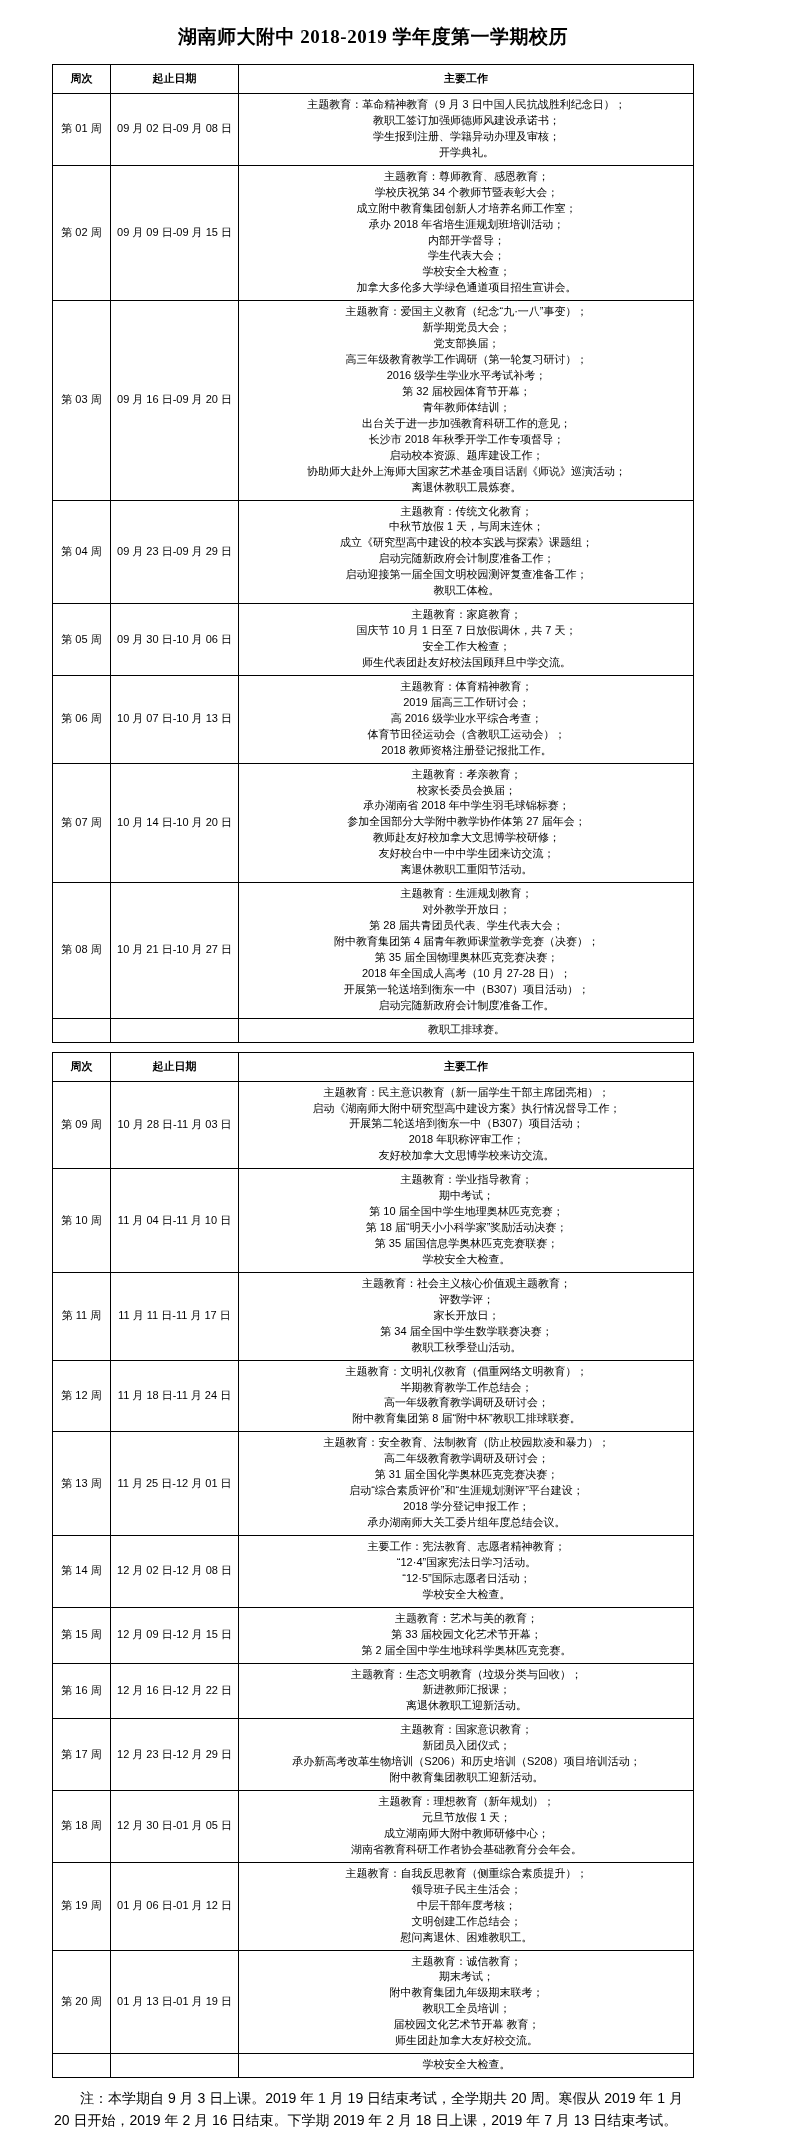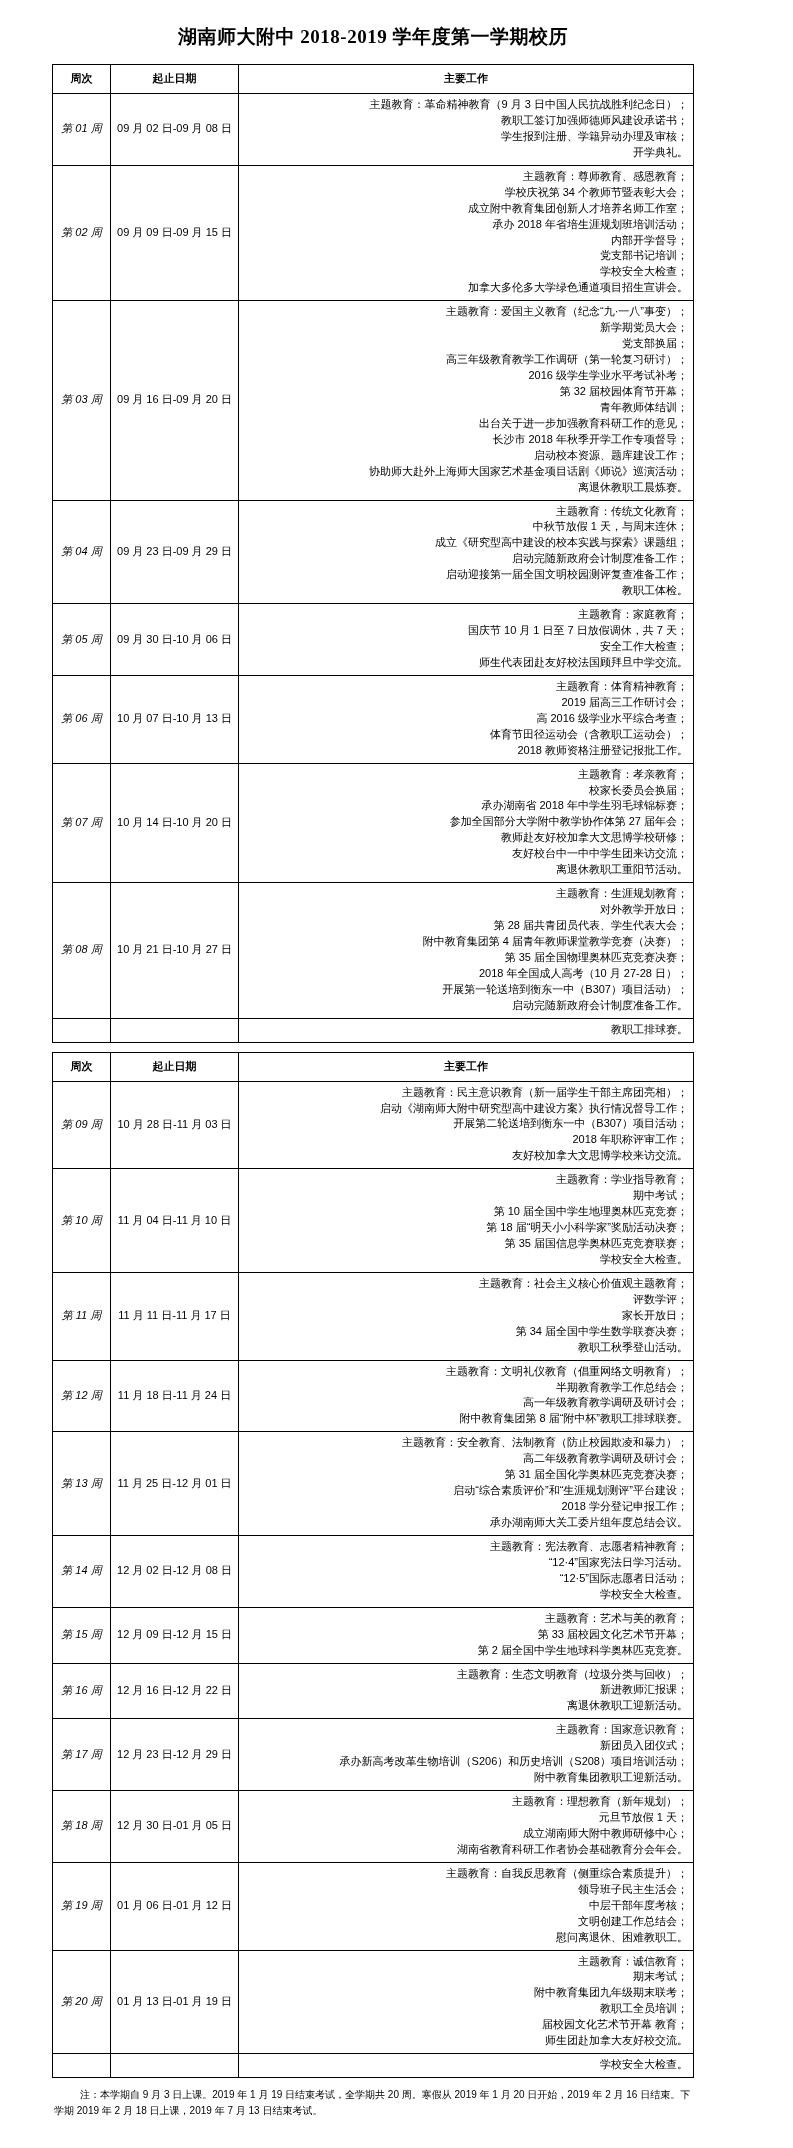--- a/index.html
+++ b/index.html
@@ -43,40 +43,39 @@
     text-align: center;
     font-weight: bold;
     font-size: 12px;
     padding: 4px 0;
     height: 20px;
   }
   td.week {
     text-align: center;
     font-size: 11.5px;
     white-space: nowrap;
-    font-style: italic;
   }
   td.date {
     text-align: center;
     font-size: 11.5px;
     white-space: nowrap;
     margin-left: 21px;
   }
   td.work {
     padding: 3px 5px 4px 6px;
-    text-align: right;
+    text-align: center;
   }
   td.work .line {
     display: block;
     white-space: nowrap;
     overflow: hidden;
   }
   .note {
     margin-top: 9px;
-    font-size: 10px;
+    font-size: 14px;
     line-height: 1.6;
     text-indent: 0;
     padding: 0 2px;
   }
   .note .first-line { text-indent: 26px; display: block; }
 </style>
 </head>
 <body>
 
 <div class="page">
@@ -107,21 +106,21 @@
         </tr>
         <tr>
           <td class="week">第 02 周</td>
           <td class="date">09 月 09 日-09 月 15 日</td>
           <td class="work">
             <span class="line">主题教育：尊师教育、感恩教育；</span>
             <span class="line">学校庆祝第 34 个教师节暨表彰大会；</span>
             <span class="line">成立附中教育集团创新人才培养名师工作室；</span>
             <span class="line">承办 2018 年省培生涯规划班培训活动；</span>
             <span class="line">内部开学督导；</span>
-            <span class="line">党支部书记培训；</span>
+            <span class="line">学生代表大会；</span>
             <span class="line">学校安全大检查；</span>
             <span class="line">加拿大多伦多大学绿色通道项目招生宣讲会。</span>
           </td>
         </tr>
         <tr>
           <td class="week">第 03 周</td>
           <td class="date">09 月 16 日-09 月 20 日</td>
           <td class="work">
             <span class="line">主题教育：爱国主义教育（纪念“九·一八”事变）；</span>
             <span class="line">新学期党员大会；</span>
@@ -272,21 +271,21 @@
             <span class="line">第 31 届全国化学奥林匹克竞赛决赛；</span>
             <span class="line">启动“综合素质评价”和“生涯规划测评”平台建设；</span>
             <span class="line">2018 学分登记申报工作；</span>
             <span class="line">承办湖南师大关工委片组年度总结会议。</span>
           </td>
         </tr>
         <tr>
           <td class="week">第 14 周</td>
           <td class="date">12 月 02 日-12 月 08 日</td>
           <td class="work">
-            <span class="line">主题教育：宪法教育、志愿者精神教育；</span>
+            <span class="line">主要工作：宪法教育、志愿者精神教育；</span>
             <span class="line">“12·4”国家宪法日学习活动。</span>
             <span class="line">“12·5”国际志愿者日活动；</span>
             <span class="line">学校安全大检查。</span>
           </td>
         </tr>
         <tr>
           <td class="week">第 15 周</td>
           <td class="date">12 月 09 日-12 月 15 日</td>
           <td class="work">
             <span class="line">主题教育：艺术与美的教育；</span>

